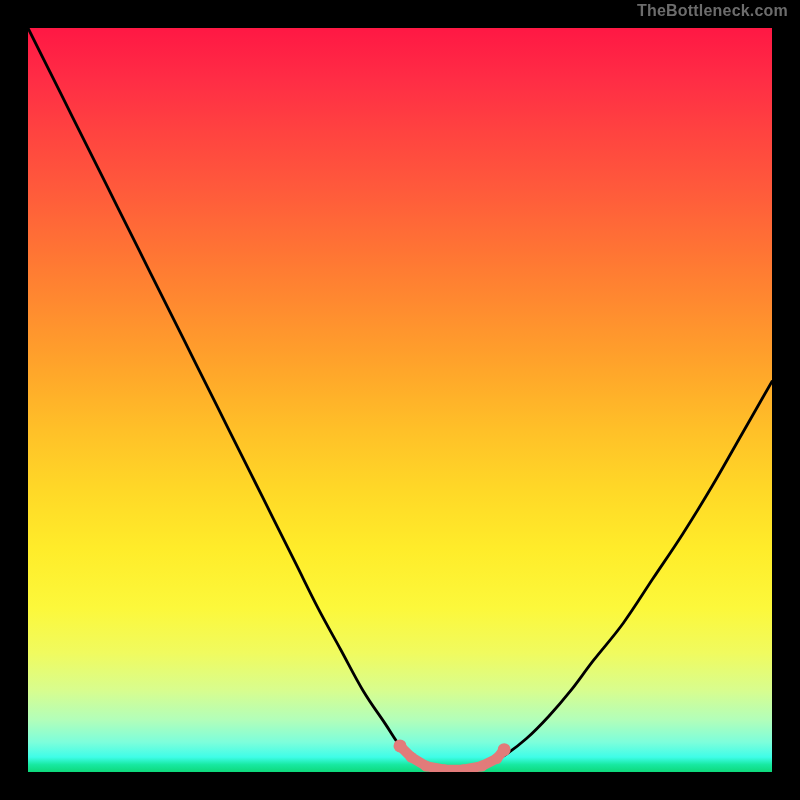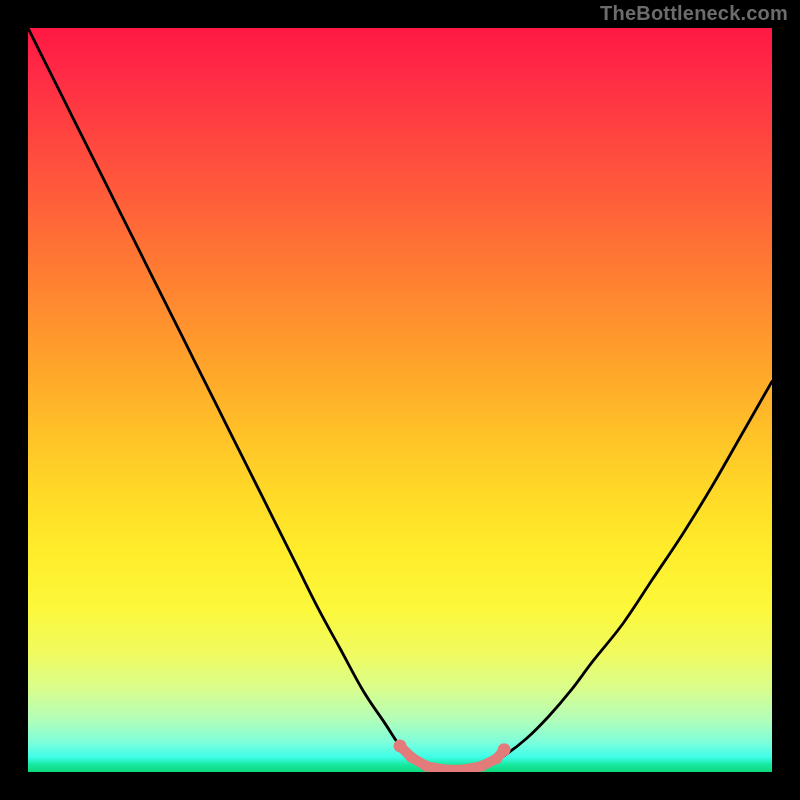--- a/index.html
+++ b/index.html
@@ -45,21 +45,21 @@
       #3ffde8 98%,
       #18e9a2 99%,
       #0dd97b 100%
     );
   }
   .watermark {
     position: absolute;
     top: 2px;
     right: 12px;
     color: #6c6c6c;
-    font-size: 20px;
+    font-size: 16px;
     font-weight: 600;
     letter-spacing: 0.2px;
     user-select: none;
   }
   svg.curve {
     position: absolute;
     top: 0;
     left: 0;
     width: 744px;
     height: 744px;

